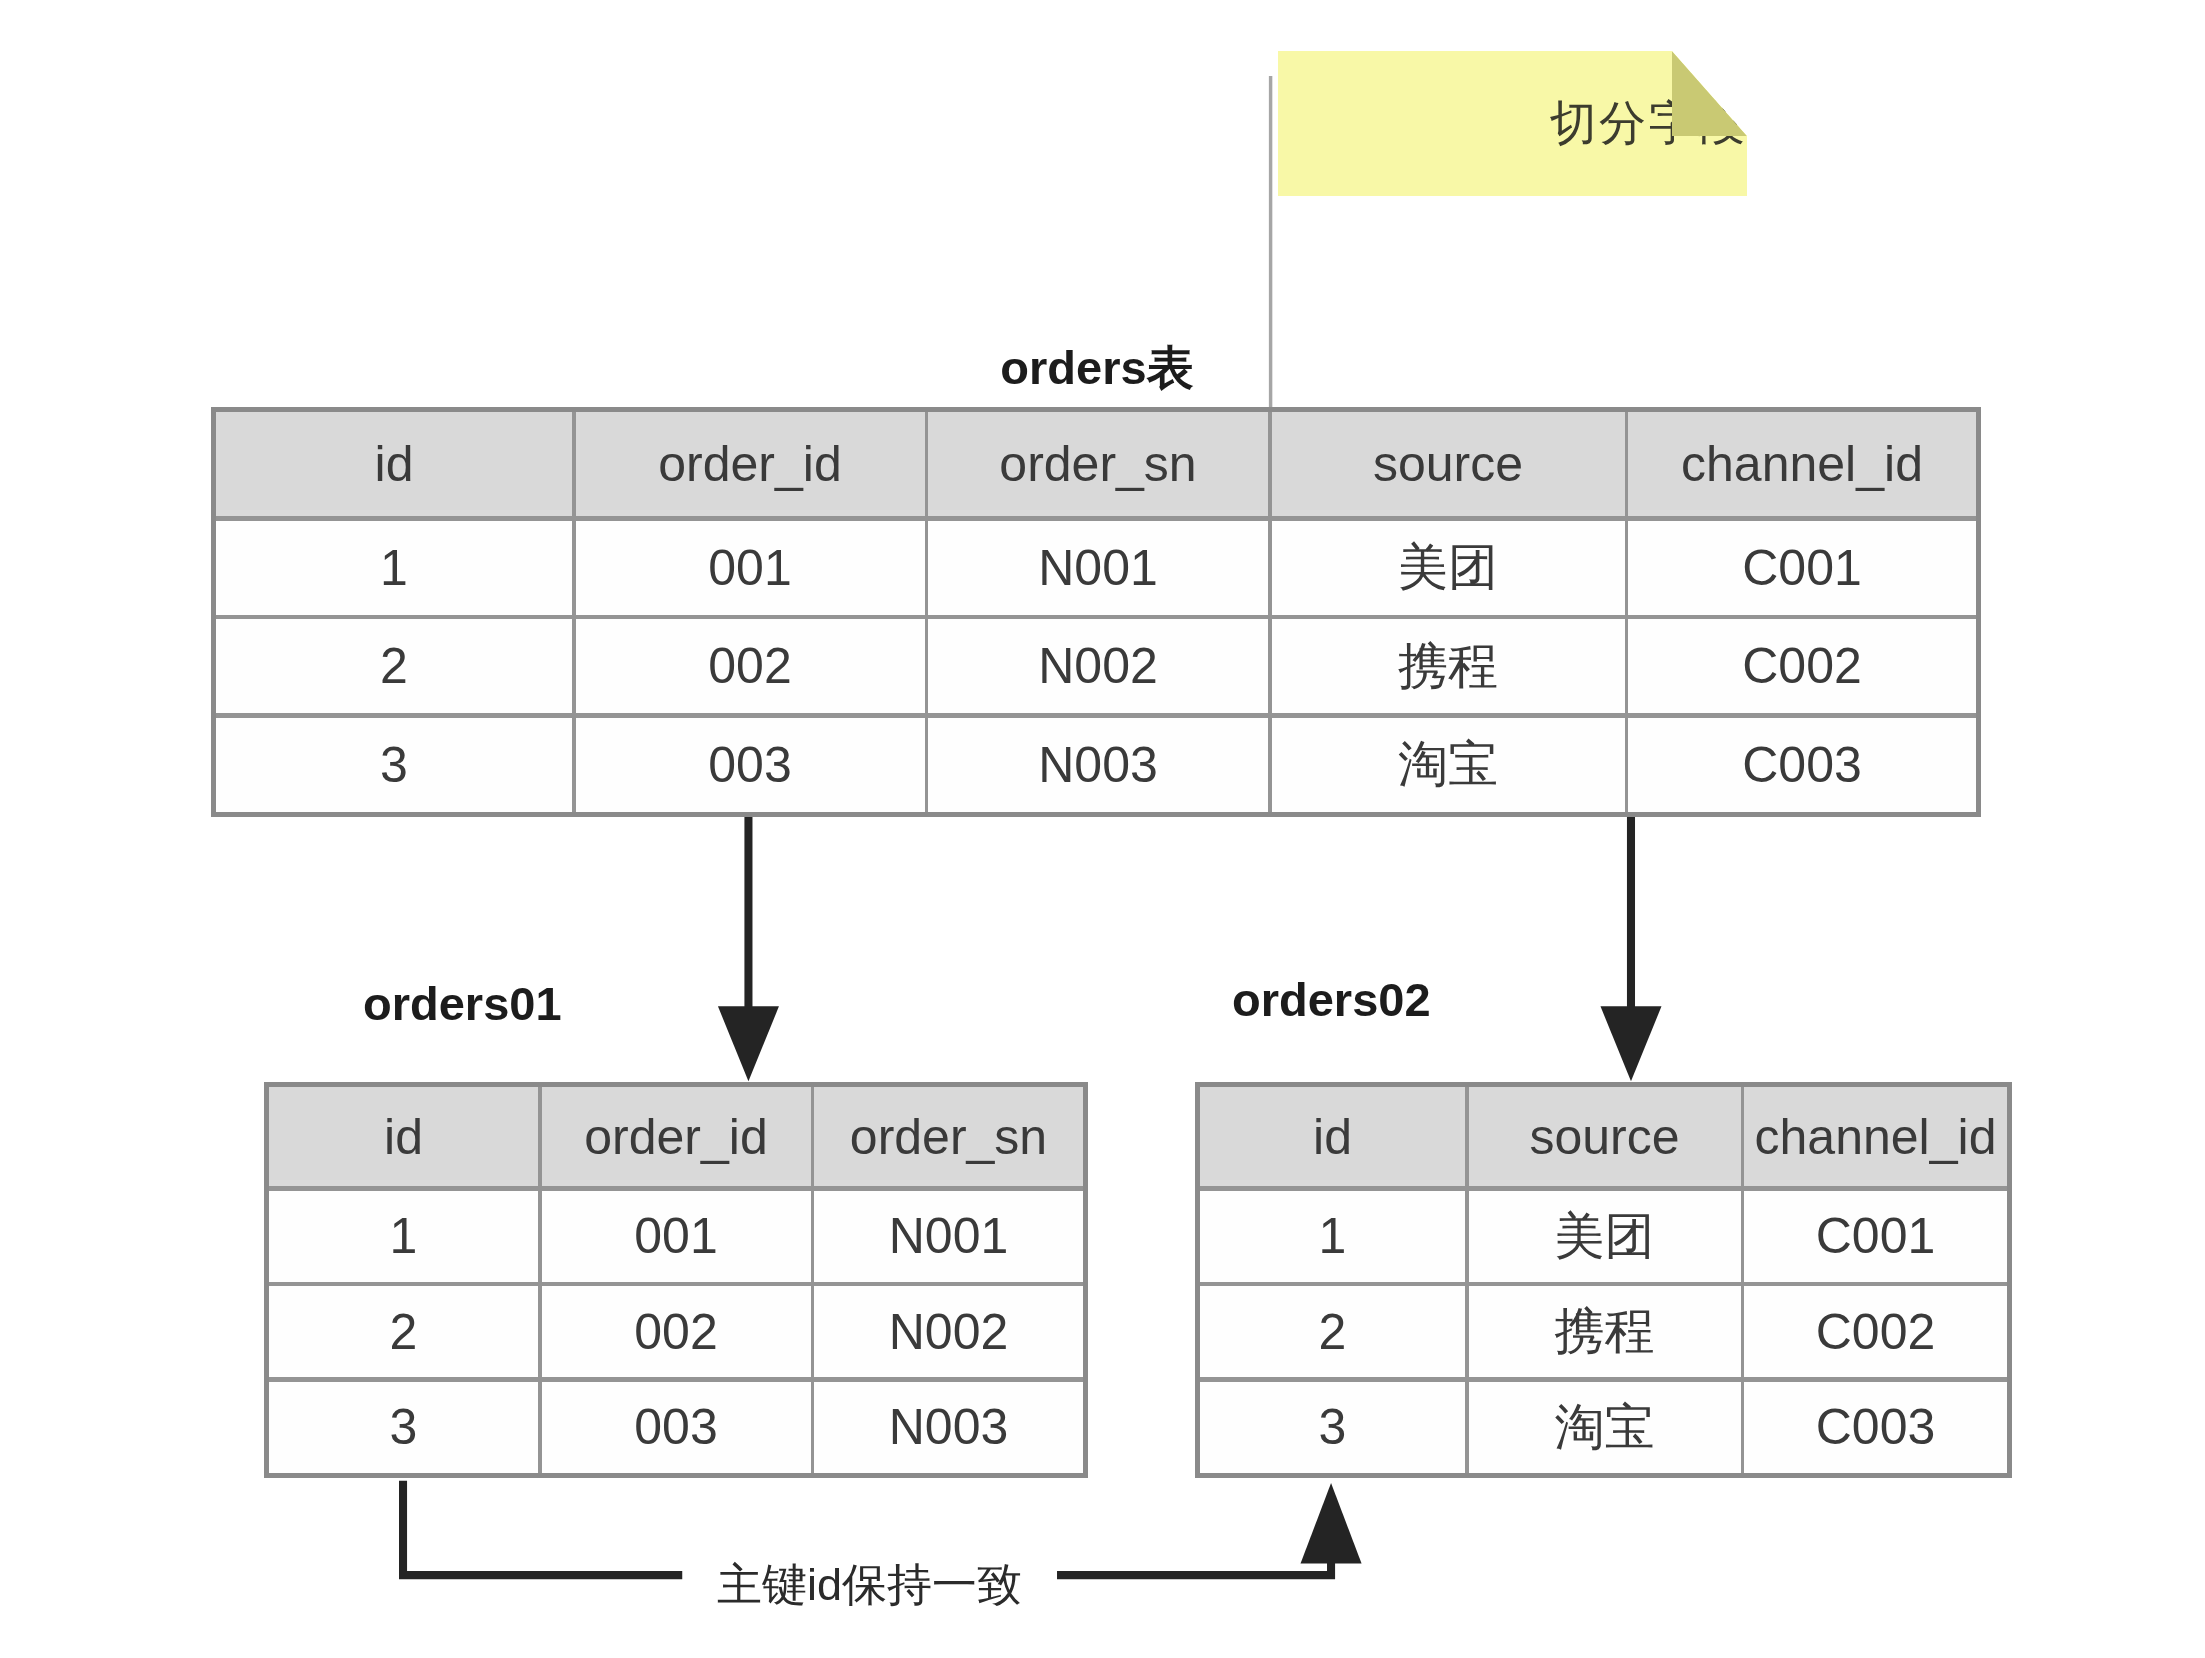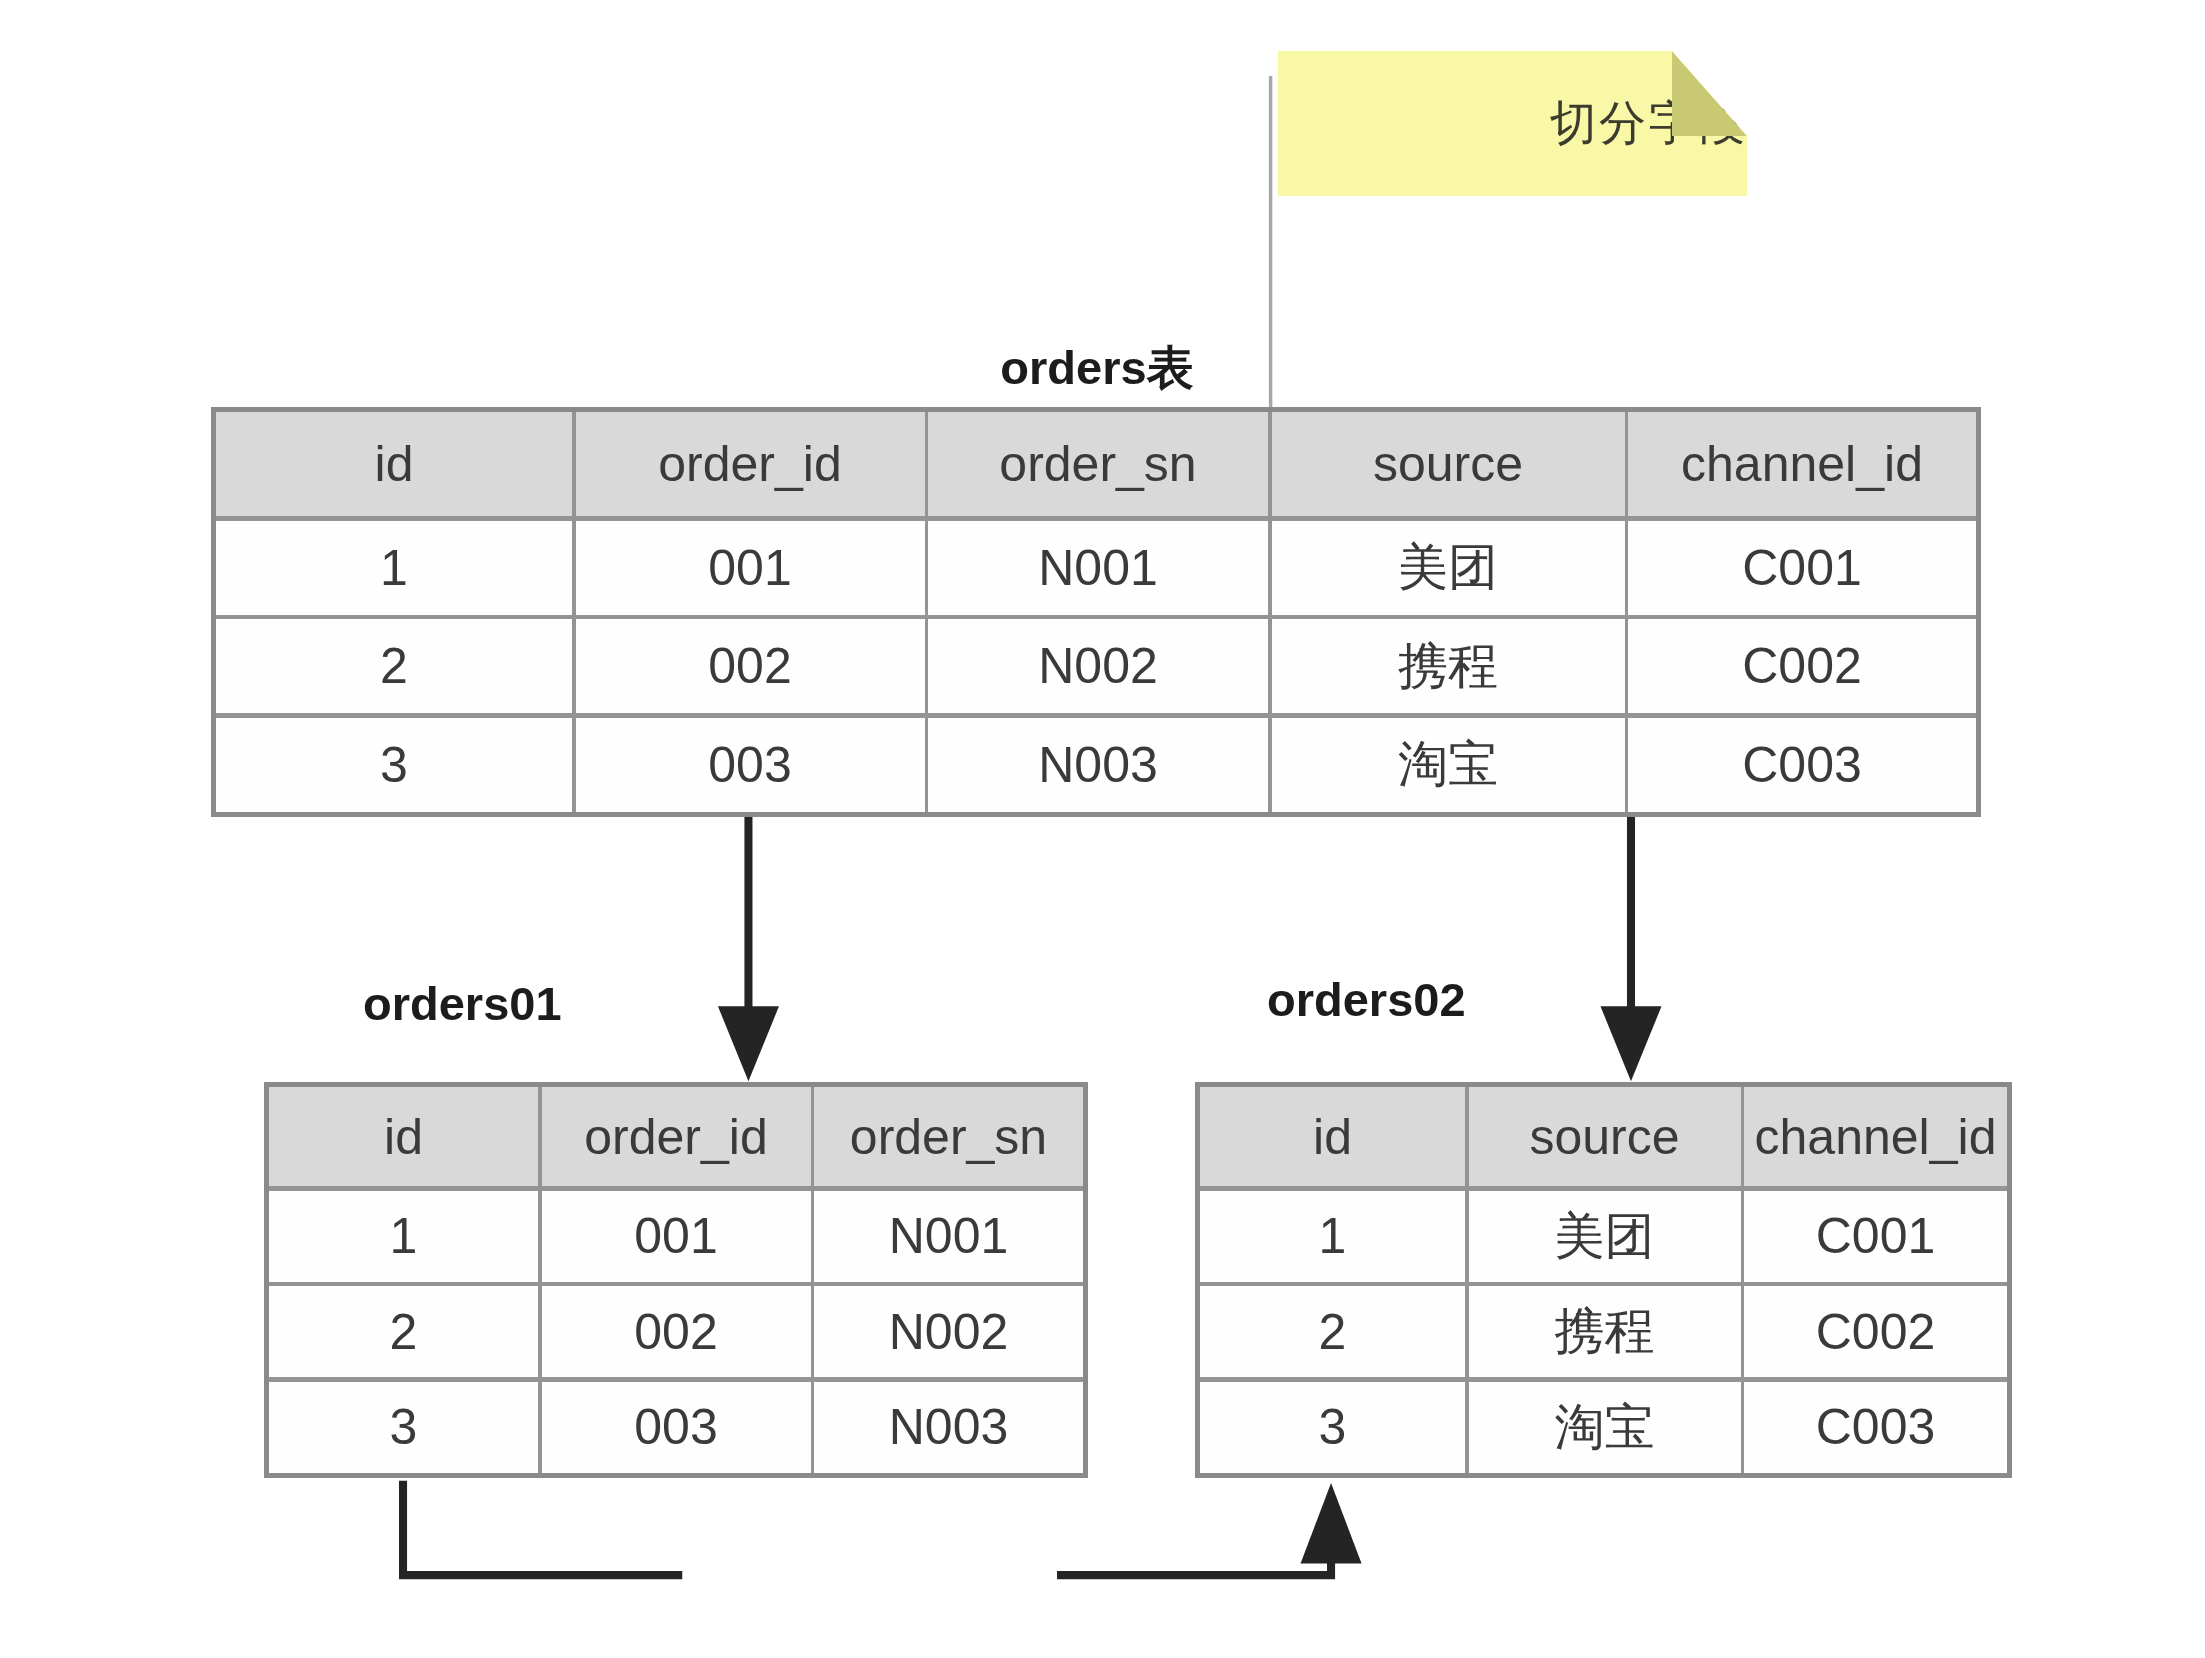--- a/index.html
+++ b/index.html
@@ -25,21 +25,21 @@
     clip-path:polygon(0 0,100% 100%,0 100%);
   }
   .note-text{
     font-size:47px;color:#3c3c2e;letter-spacing:2.3px;
   }
 
   
   .title{position:absolute;font-weight:bold;color:#1c1c1c;font-size:47px;white-space:nowrap;}
   .title.main-title{left:211px;top:298px;width:1772px;text-align:center;margin-top:39px;}
   .title.o1-title{left:363px;top:976px;}
-  .title.o2-title{left:1267px;top:972px;}
+  .title.o2-title{left:1232px;top:972px;}
 
   
   .tbl{
     position:absolute;display:grid;
     background:#949494;
     border:5.8px solid #8a8a8a;
     column-gap:3.5px;row-gap:4.6px;
   }
   .tbl.main{left:211px;top:407px;
     grid-template-columns:356px 349px 340px 353px 348px;
@@ -147,15 +147,16 @@
 
     <div class="c">2</div>
     <div class="c">携程</div>
     <div class="c">C002</div>
 
     <div class="c">3</div>
     <div class="c">淘宝</div>
     <div class="c">C003</div>
   </div>
 
+  <div class="pk-label">主键id保持一致</div>
 
 </div>
 
 
 </body></html>

